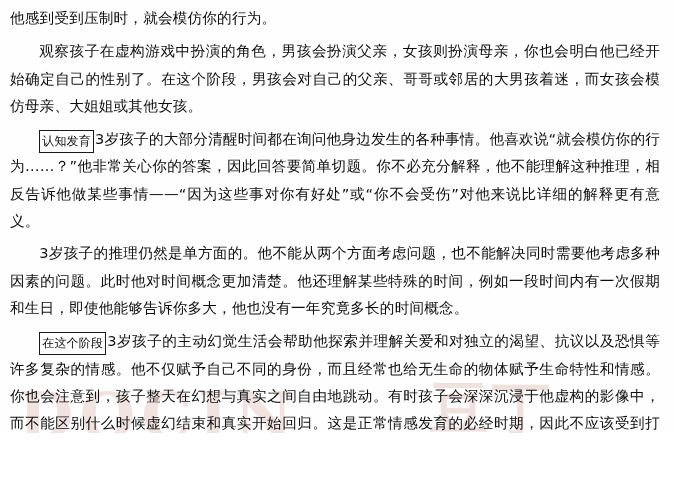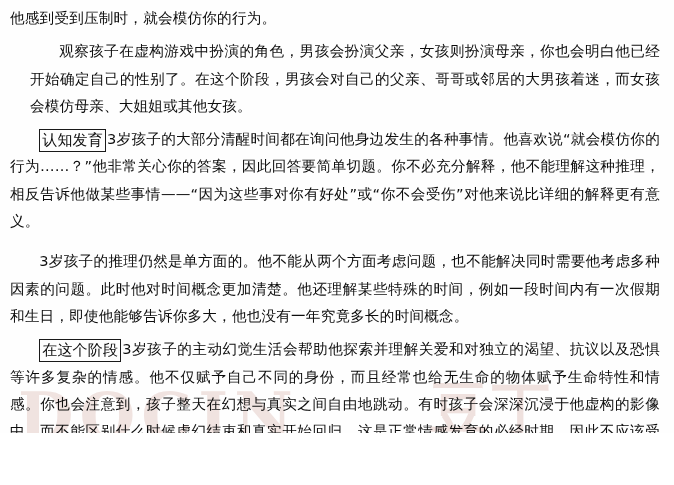--- a/index.html
+++ b/index.html
@@ -36,21 +36,21 @@
   }
   .indent {
     text-indent: 2em;
   }
   .boxed {
     display: inline-block;
     border: 1px solid #1a1a1a;
     padding: 0px 2px 1px 2px;
     line-height: 20px;
     margin-right: 1px;
-    font-size: 15px;
+    font-size: 12px;
     position: relative;
     top: 1px;
   }
   .lead-indent {
     display: inline-block;
     width: 2em;
   }
   .watermark {
     position: absolute;
     left: 0;
@@ -77,23 +77,23 @@
     left: 430px;
     bottom: -10px;
     font-family: "DejaVu Serif", serif;
     font-size: 58px;
     font-weight: bold;
     color: #efe1de;
     letter-spacing: 4px;
     white-space: nowrap;
   }
   .p1 { margin-top: 0px; }
-  .p2 { margin-top: 6px; margin-left: 20px; }
+  .p2 { margin-top: 6px; }
   .p3 { margin-top: 6px; }
-  .p4 { margin-top: 13px; }
+  .p4 { margin-top: 5px; }
   .p5 { margin-top: 6px; }
 </style>
 </head>
 <body>
 
 <div class="page">
 
   <p class="para p1">
     <span>他感到受到压制时，就会模仿你的行为。</span>
   </p>

